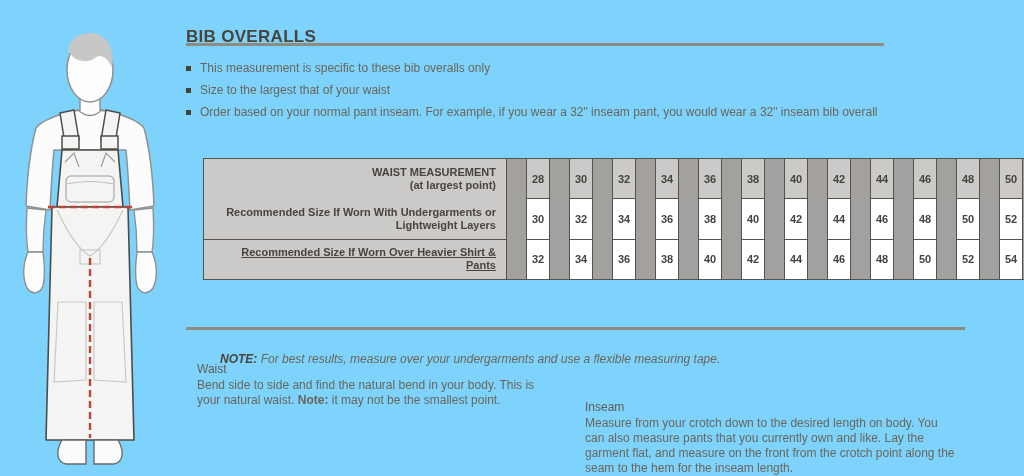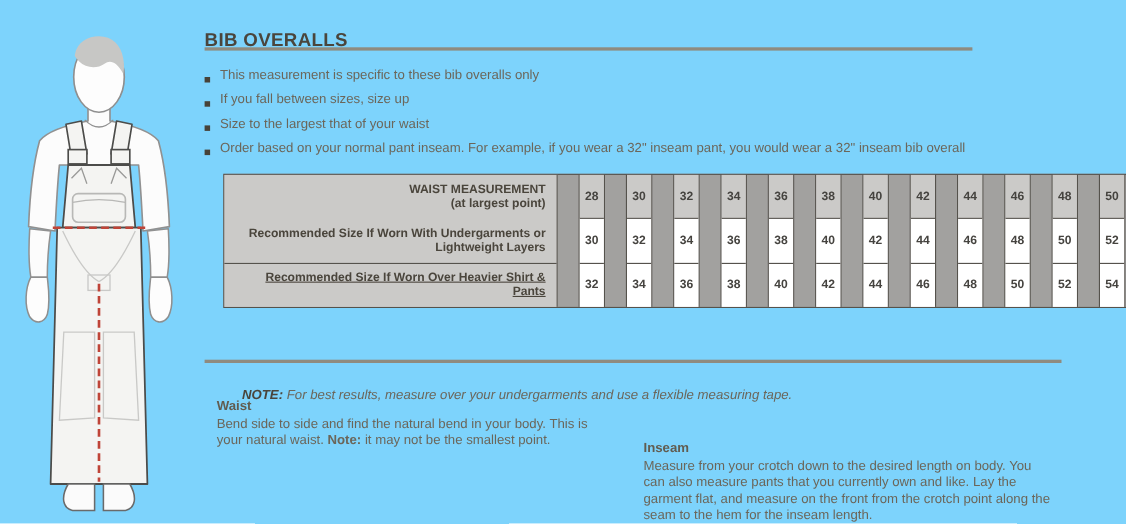--- a/index.html
+++ b/index.html
@@ -13,21 +13,21 @@
   
   .section-title { position:absolute; font-size:17px; font-weight:bold; color:#4a453c; letter-spacing:.3px; }
   #bib-title   { left:186px; top:16px; }
   #htm-title   { left:186px; top:300px; }
   .rule { position:absolute; height:3px; background:#8f8b7f; }
   #bib-rule { left:186px; top:43px; width:698px; }
   #htm-rule { left:186px; top:327px; width:779px; }
 
   
   .bullets { position:absolute; left:186px; top:62px; margin:0; padding:0; list-style:none; }
-  .bullets li { display:flex; align-items:flex-end; margin-bottom:9px; font-size:12px; line-height:13px; color:#6b665a; }
+  .bullets li { display:flex; align-items:flex-start; margin-bottom:9px; font-size:12px; line-height:13px; color:#6b665a; }
   .bullet-marker { flex:0 0 auto; width:5px; height:5px; background:#474238; margin:4px 9px 0 0; }
 
   
   .size-table { position:absolute; left:203px; top:158px; display:flex; background:#a2a19f; border:1px solid #55524c; height:122px; }
   .label-col { width:303px; background:#cbcac8; border-right:1px solid #55524c; display:flex; flex-direction:column; }
   .label-cell { display:flex; flex-direction:column; align-items:flex-end; justify-content:center; text-align:right;
                 padding:0 10px 0 14px; font-size:11px; font-weight:bold; color:#4a453c; line-height:13px; }
   .label-cell.r1 { height:40px; }
   .label-cell.r2 { height:41px; }
   .label-cell.r3 { height:41px; border-top:1px solid #55524c;text-decoration:underline; }
@@ -38,21 +38,21 @@
   .val-cell.mid { height:41px; border-top:1px solid #55524c; }
   .val-cell.bot { height:41px; border-top:1px solid #55524c; }
 
   
   .note-line { position:absolute; left:186px; top:340px; font-size:12px; color:#6b665a;margin-left:34px; }
   .note-label { font-weight:bold; font-style:italic; color:#4a453c; }
   .note-italic { font-style:italic; }
   .measure-col { position:absolute; top:362px; font-size:12px; line-height:15px; color:#6b665a; }
   #waist-col  { left:197px; width:345px; }
   #inseam-col { left:585px; width:372px;margin-top:38px; }
-  .measure-heading { font-weight:bold; margin-bottom:1px; color:#615c50; }
+  .measure-heading { font-weight:normal; margin-bottom:1px; color:#615c50; }
   .inline-bold { font-weight:bold; }
 </style>
 </head>
 <body>
 
 <div class="canvas">
 
   <div class="figure-wrap">
     <svg width="182" height="476" viewBox="0 0 182 476">
 
@@ -95,24 +95,20 @@
     </svg>
   </div>
 
   <h1 class="section-title" id="bib-title">BIB OVERALLS</h1>
   <div class="rule" id="bib-rule"></div>
 
   <ul class="bullets">
       <li>
         <span class="bullet-marker"></span>
         <span>This measurement is specific to these bib overalls only</span>
-      </li>
-      <li>
-        <span class="bullet-marker"></span>
-        <span>If you fall between sizes, size up</span>
       </li>
       <li>
         <span class="bullet-marker"></span>
         <span>Size to the largest that of your waist</span>
       </li>
       <li>
         <span class="bullet-marker"></span>
         <span>Order based on your normal pant inseam. For example, if you wear a 32" inseam pant, you would wear a 32" inseam bib overall</span>
       </li>
     </ul>

